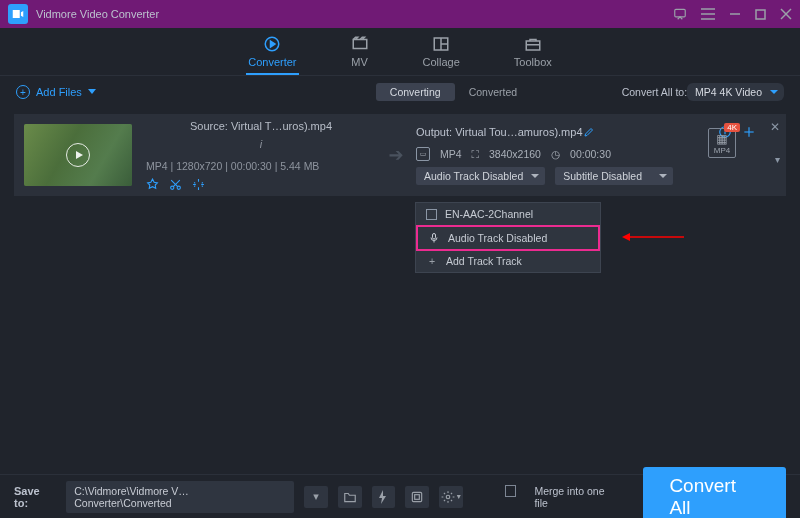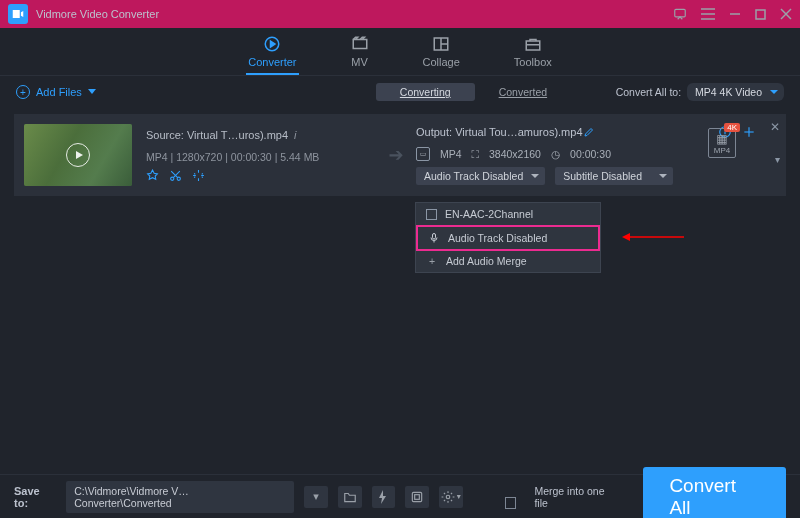--- a/index.html
+++ b/index.html
@@ -1,51 +1,51 @@
 <!DOCTYPE html>
 <html><head>
 <meta charset="utf-8">
 <style>
 * { margin: 0; padding: 0; box-sizing: border-box; font-family: "Segoe UI", Arial, sans-serif; }
 body { width: 800px; height: 518px; background: #20242c; color: #bcc2ce; font-size: 11px; overflow: hidden; position: relative; }
 
 
-.titlebar { height: 28px; display: flex; align-items: center; padding: 0 8px; background: #be185d; }
+.titlebar { height: 28px; display: flex; align-items: center; padding: 0 8px; background: #701a75; }
 .titlebar .logo { width: 20px; height: 20px; background: #2e9ffd; border-radius: 3px; display: flex; align-items: center; justify-content: center; margin-right: 8px; }
 .titlebar .logo svg { width: 14px; height: 14px; fill: #fff; }
 .titlebar .win-ctrls { margin-left: auto; display: flex; gap: 14px; color: #9aa0a8; }
 .titlebar .win-ctrls span { cursor: pointer; display: inline-flex; align-items: center; }
 
 
 .topnav { height: 48px; display: flex; align-items: center; justify-content: center; gap: 54px; border-bottom: 1px solid #2b303a; }
 .topnav .tab { display: flex; flex-direction: column; align-items: center; gap: 3px; cursor: pointer; color: #9aa0a8; position: relative; }
 .topnav .tab.active { color: #2e9ffd; }
 .topnav .tab.active::after { content: ""; position: absolute; bottom: -7px; left: -2px; right: -2px; height: 2px; background: #2e9ffd; }
 .topnav .tab .icon { width: 18px; height: 18px; display: flex; align-items: center; justify-content: center; }
 .topnav .tab .label { font-size: 11px; }
 
 
 .subbar { height: 32px; display: flex; align-items: center; padding: 0 16px; gap: 10px; }
 .add-files { display: flex; align-items: center; gap: 6px; color: #2e9ffd; cursor: pointer; }
 .add-files .plus { width: 14px; height: 14px; border: 1px solid #2e9ffd; border-radius: 50%; display: flex; align-items: center; justify-content: center; font-size: 10px; }
 .pill-tabs { margin-left: 270px; display: flex; }
-.pill { padding: 3px 24px; font-size: 10.5px; color: #9aa0a8; cursor: pointer; border-radius: 3px; text-decoration: underline;}
+.pill { padding: 3px 14px; font-size: 10.5px; color: #9aa0a8; cursor: pointer; border-radius: 3px;}
 .pill.active { background: #3c4250; color: #d5d9e0; }
-.convertall-to { margin-left: auto; display: flex; align-items: center; gap: 6px; font-size: 10.5px; }
+.convertall-to { margin-left: auto; display: flex; align-items: center; font-size: 10.5px; }
 .convertall-to .dd { background: #2f3540; padding: 3px 22px 3px 8px; border-radius: 6px; color: #d5d9e0; position: relative; cursor: pointer; min-width: 95px; }
 .convertall-to .dd::after { content:""; position:absolute; right:6px; top:7px; border-left:4px solid transparent; border-right:4px solid transparent; border-top:4px solid #2e9ffd;}
 
 
 .filerow { margin: 6px 14px; height: 82px; background: #2b303a; display: flex; align-items: center; padding: 8px 30px 8px 10px; position: relative; }
 .thumb { width: 108px; height: 62px; background: #3a5d3a; border-radius: 2px; position: relative; overflow: hidden; }
 .thumb::before { content:""; position:absolute; inset:0; background: linear-gradient(120deg,#6a8b4a,#4b6e3b 40%,#547c4d 70%,#3a5d3a); }
 .thumb .play { position:absolute; left:50%; top:50%; width:24px; height:24px; margin:-12px 0 0 -12px; border:1.5px solid rgba(255,255,255,.85); border-radius:50%; display:flex; align-items:center; justify-content:center; }
 .thumb .play::after{ content:""; border-left:7px solid rgba(255,255,255,.9); border-top:4px solid transparent; border-bottom:4px solid transparent; margin-left:2px;}
 .srccol { margin-left: 14px; flex: 0 0 230px; color:#b8bec8; }
-.srccol .line1 { display:flex; align-items:center; gap:6px; font-size:11px; }
+.srccol .line1 { display:flex; align-items:center; gap:6px; font-size:11px;flex-direction:column; }
 .srccol .line2 { margin-top:10px; font-size:10.5px; color:#8e949e; }
 .srccol .tools { margin-top:6px; display:flex; gap:10px; color:#2e9ffd; }
 .arrow { flex: 0 0 40px; text-align:center; color:#4a525e; font-size:18px; }
 .outcol { flex: 1; }
 .outcol .line1 { display:flex; align-items:center; gap:0; font-size:11px;}
 .outcol .line1 .iconsr { margin-left:auto; display:flex; gap:10px; color:#2e9ffd; }
 .outcol .line2 { margin-top:8px; display:flex; align-items:center; gap:10px; font-size:10.5px; color:#a9afb8;}
 .outcol .line2 .fmt-ico{ width:14px;height:14px;border:1px solid #8b96a5;border-radius:2px;display:inline-flex;align-items:center;justify-content:center;font-size:7px;}
 .outcol .line3 { margin-top:6px; display:flex; gap:10px; }
 .dropdown { background:#3c4250; color:#d0d4db; font-size:10.5px; padding:3px 22px 3px 8px; border-radius:2px; position:relative; cursor:pointer; min-width:118px;}
@@ -64,21 +64,21 @@
 .audio-menu .chk { width:11px;height:11px;border:1px solid #8b96a5; }
 .audio-menu .ico { width:12px; height:12px; display:inline-flex; align-items:center; justify-content:center; color:#9aa0a8;}
 .red-arrow{ position:absolute; left:622px; top:233px; width:62px; height:8px; z-index:11;}
 .red-arrow svg{ width:100%; height:100%; }
 
 
 .bottombar { position:absolute; left:0; right:0; bottom:0; height:44px; display:flex; align-items:center; padding:0 14px; background:#20242c; border-top:1px solid #2b303a; gap:10px;}
 .bottombar .saveto{ font-size:11px; color:#bcc2ce;font-weight:bold;}
 .bottombar .path{ background:#2f3540; padding:4px 8px; border-radius:2px; font-size:10.5px; color:#c8ccd4; min-width:200px;}
 .bottombar .smbtn{ width:24px; height:22px; display:flex; align-items:center; justify-content:center; color:#9aa0a8; cursor:pointer; background:#2f3540; border-radius:2px;}
-.bottombar .merge{ margin-left:auto; display:flex; align-items:flex-end; gap:18px; font-size:10.5px; color:#bcc2ce;padding-left:32px;}
+.bottombar .merge{ margin-left:auto; display:flex; align-items:flex-start; gap:18px; font-size:10.5px; color:#bcc2ce;padding-left:32px;}
 .bottombar .merge .cb{ width:12px; height:12px; border:1px solid #7d8694;}
 .convertall-btn{ background:#2e9ffd; color:#fff; font-size:19px; padding:8px 26px; border-radius:3px; margin-left:14px; cursor:pointer;}
 
 svg { display:block; }
 </style>
 </head>
 <body>
 
 <div class="titlebar">
   <div class="logo">
@@ -265,21 +265,21 @@
     <span class="ico">
         <svg width="12" height="12" viewBox="0 0 24 24" fill="none" stroke="#c7ccd4" stroke-width="2">
           <rect x="9" y="3" width="6" height="11" rx="3"></rect>
           <path d="M6 11a6 6 0 0012 0M12 17v4"></path>
         </svg>
       </span>
     <span>Audio Track Disabled</span>
   </div>
   <div class="item">
     <span class="ico">+</span>
-    <span>Add Audio Merge</span>
+    <span>Add Track Track</span>
   </div>
 </div>
 <div class="red-arrow">
   <svg viewBox="0 0 62 8">
       <line x1="62" y1="4" x2="6" y2="4" stroke="#ff0000" stroke-width="1.5"></line>
       <path d="M0 4l8-4v8z" fill="#ff0000"></path>
     </svg>
 </div>
 
 <div class="bottombar">

